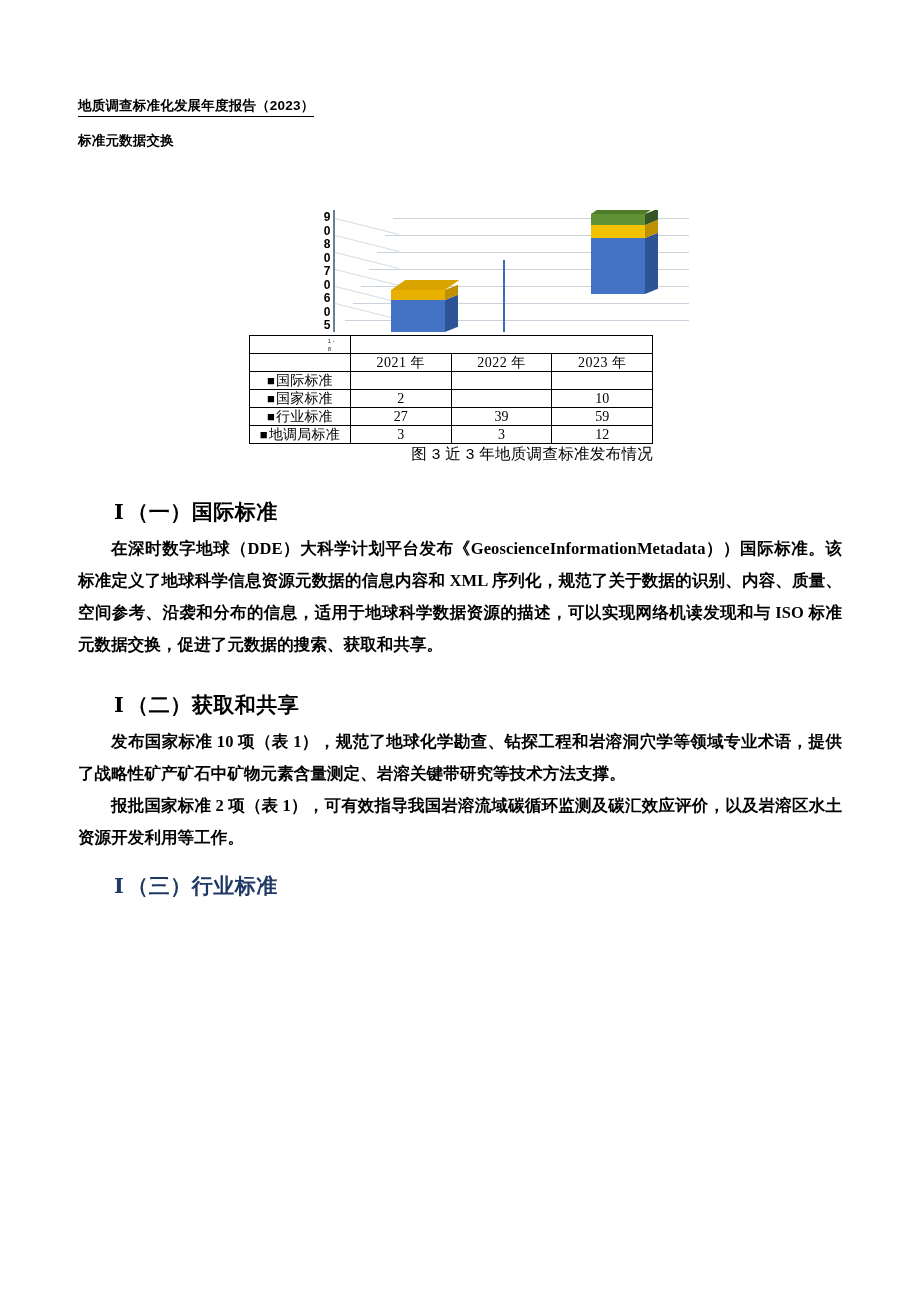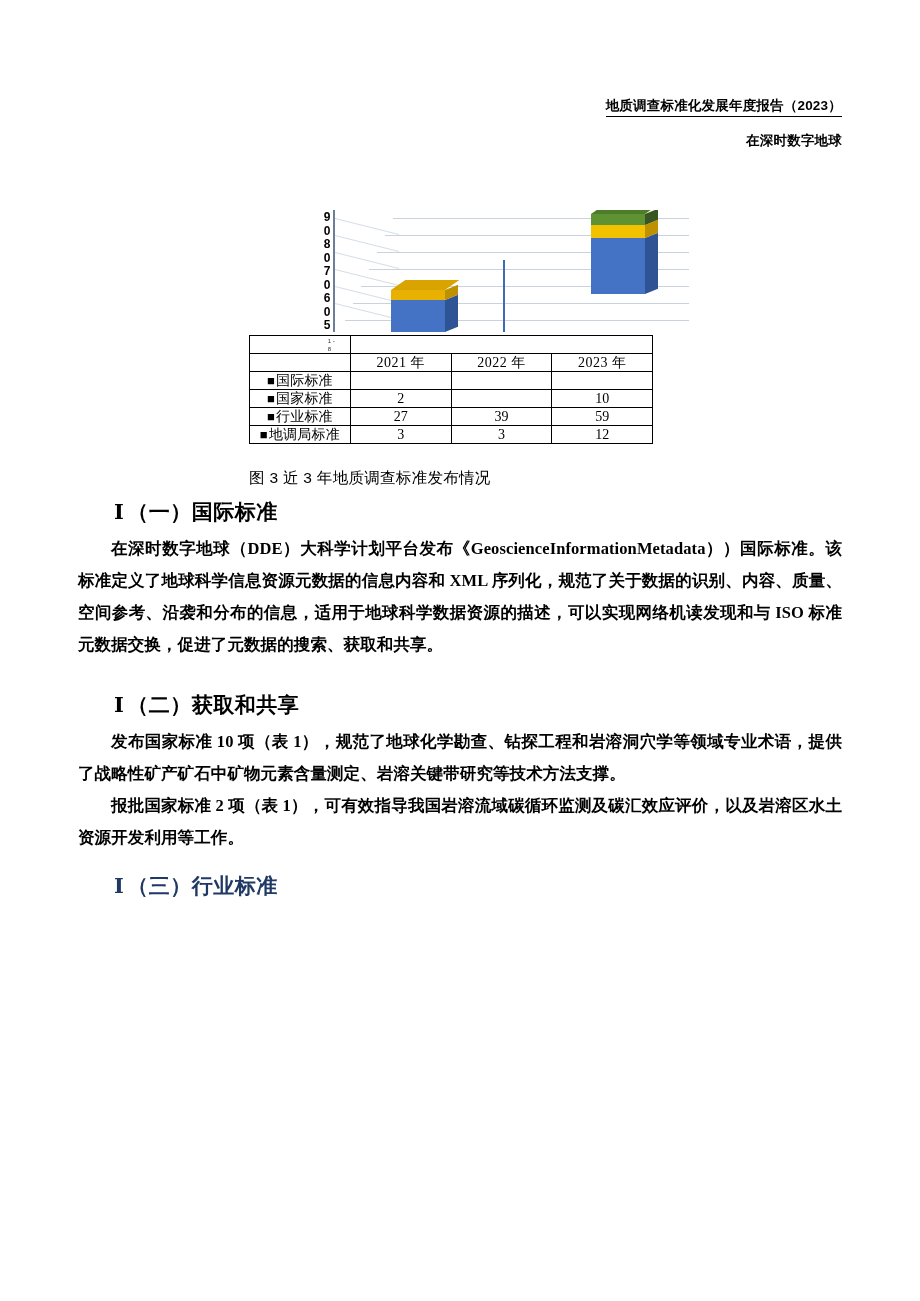--- a/index.html
+++ b/index.html
@@ -13,21 +13,20 @@
     position: relative;
     overflow: hidden;
   }
 
   
   .page-head {
     position: absolute;
     left: 78px;
     top: 96px;
     width: 764px;
-    text-align: right;
   }
   .doc-title {
     font-family: "Liberation Sans", "DejaVu Sans", sans-serif;
     font-weight: bold;
     font-size: 13.5px;
     letter-spacing: .2px;
     border-bottom: 1.3px solid #000;
     display: inline-block;
     padding-bottom: 2px;
     line-height: 1.15;
@@ -178,24 +177,24 @@
     letter-spacing: .2px;
     white-space: nowrap;
   }
   td.rowlabel .sq {
     font-size: 13px;
     margin-right: 1px;
   }
   td.firstcol-blank { border-top: 1px solid #000; }
 
   .fig-caption {
-    text-align: left;
+    text-align: right;
     font-family: "Liberation Sans", "DejaVu Sans", sans-serif;
     font-size: 15.5px;
-    margin-top: 24px;
+    margin-top: 0;
     width: 404px;
     letter-spacing: .3px;
   }
 
   
   .content {
     position: absolute;
     left: 78px;
     top: 496px;
     width: 764px;
@@ -227,21 +226,21 @@
   p.para.indent { text-indent: 2em; font-weight: bold; }
   .sec { margin-bottom: 16px; }
   .sec-3 { margin-top: 12px; }
   .sec-2 { margin-top: 28px; }
 </style>
 </head>
 <body>
 
 <div class="page-head">
   <div class="doc-title">地质调查标准化发展年度报告（2023）</div>
-  <div class="doc-subtitle">在深时数字地球</div>
+  <div class="doc-subtitle">标准元数据交换</div>
 </div>
 
 <div class="figure-block">
 
   <div class="chart">
     <div class="chart-yaxis-labels">90807060504030</div>
 
     <div class="plot">
 
       <div class="gridline" style="left:60px; top:8px;  width:296px;"></div>

